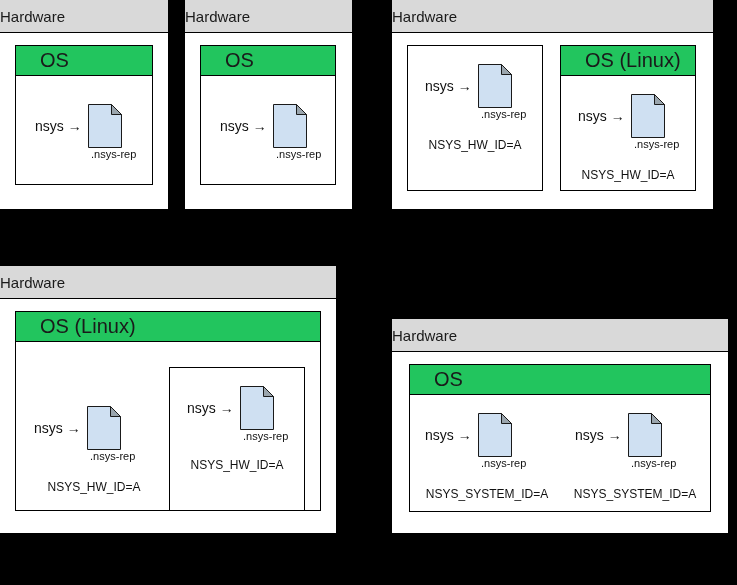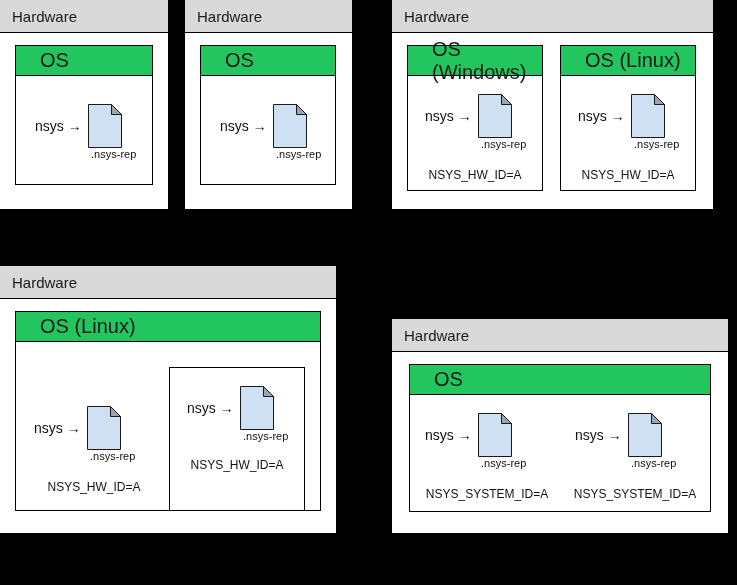--- a/index.html
+++ b/index.html
@@ -22,21 +22,21 @@
     background: #ffffff;
     box-sizing: border-box;
   }
   .panel-header {
     background: #d9d9d9;
     border-bottom: 1px solid #000000;
     box-sizing: border-box;
     height: 33px;
     display: flex;
     align-items: center;
-    padding-left: 12px;
+    padding-left: 0;
     font-size: 15px;
     color: #1a1a1a;
   }
   .panel-body {
     position: relative;
     box-sizing: border-box;
   }
 
   
   .box {
@@ -156,23 +156,20 @@
   </div>
 </div>
 
 <div class="panel" style="left:392px; top:0px; width:321px; height:209px;">
   <div class="panel-header">
     <span>Hardware</span>
   </div>
   <div class="panel-body" style="height:176px;">
 
     <div class="box" style="left:15px; top:12px; width:136px; height:146px;">
-      <div class="box-header">
-        <span>OS (Windows)</span>
-      </div>
       <div class="box-body">
         <div class="nsys-group" style="left:17px; top:18px;">
           <span class="nsys-label">nsys →</span>
           <span class="doc-wrap">
             <svg class="doc-icon" viewBox="0 0 34 44">
               <path d="M0.5,0.5 H23.5 L33.5,10.5 V43.5 H0.5 Z" fill="#cfe0f2" stroke="#1a1a1a" stroke-width="1"></path>
               <path d="M23.5,0.5 L33.5,10.5 H23.5 Z" fill="#9aa5ad" stroke="#1a1a1a" stroke-width="1"></path>
             </svg>
             <span class="doc-caption">.nsys-rep</span>
           </span>

